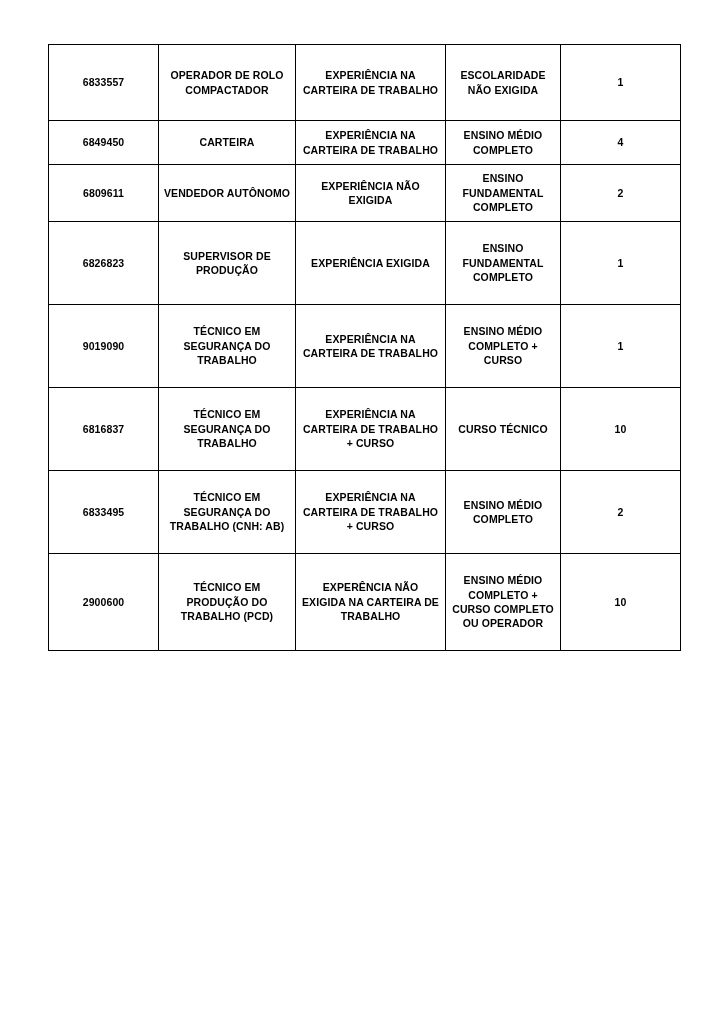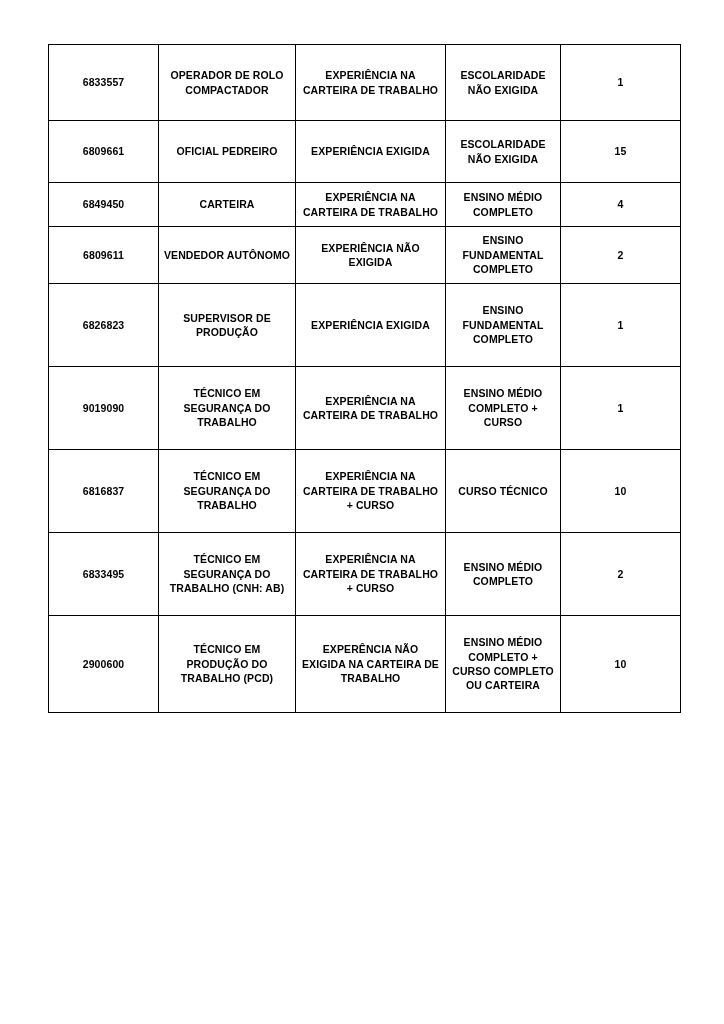--- a/index.html
+++ b/index.html
@@ -57,27 +57,20 @@
       <col class="c-qty">
     </colgroup>
     <tbody>
       <tr style="height:76px">
         <td class="cell-code">6833557</td>
         <td class="cell-role">OPERADOR DE ROLO COMPACTADOR</td>
         <td class="cell-exp">EXPERIÊNCIA NA CARTEIRA DE TRABALHO</td>
         <td class="cell-edu">ESCOLARIDADE NÃO EXIGIDA</td>
         <td class="cell-qty">1</td>
       </tr>
-      <tr style="height:62px">
-        <td class="cell-code">6809661</td>
-        <td class="cell-role">OFICIAL PEDREIRO</td>
-        <td class="cell-exp">EXPERIÊNCIA EXIGIDA</td>
-        <td class="cell-edu">ESCOLARIDADE NÃO EXIGIDA</td>
-        <td class="cell-qty">15</td>
-      </tr>
       <tr style="height:44px">
         <td class="cell-code">6849450</td>
         <td class="cell-role">CARTEIRA</td>
         <td class="cell-exp">EXPERIÊNCIA NA CARTEIRA DE TRABALHO</td>
         <td class="cell-edu">ENSINO MÉDIO COMPLETO</td>
         <td class="cell-qty">4</td>
       </tr>
       <tr style="height:57px">
         <td class="cell-code">6809611</td>
         <td class="cell-role">VENDEDOR AUTÔNOMO</td>
@@ -110,18 +103,18 @@
         <td class="cell-code">6833495</td>
         <td class="cell-role">TÉCNICO EM SEGURANÇA DO TRABALHO (CNH: AB)</td>
         <td class="cell-exp">EXPERIÊNCIA NA CARTEIRA DE TRABALHO + CURSO</td>
         <td class="cell-edu">ENSINO MÉDIO COMPLETO</td>
         <td class="cell-qty">2</td>
       </tr>
       <tr style="height:97px">
         <td class="cell-code">2900600</td>
         <td class="cell-role">TÉCNICO EM PRODUÇÃO DO TRABALHO (PCD)</td>
         <td class="cell-exp">EXPERÊNCIA NÃO EXIGIDA NA CARTEIRA DE TRABALHO</td>
-        <td class="cell-edu">ENSINO MÉDIO COMPLETO + CURSO COMPLETO OU CARTEIRA</td>
+        <td class="cell-edu">ENSINO MÉDIO COMPLETO + CURSO COMPLETO OU OPERADOR</td>
         <td class="cell-qty">10</td>
       </tr>
     </tbody>
   </table>
 </div>
 
 </body></html>

